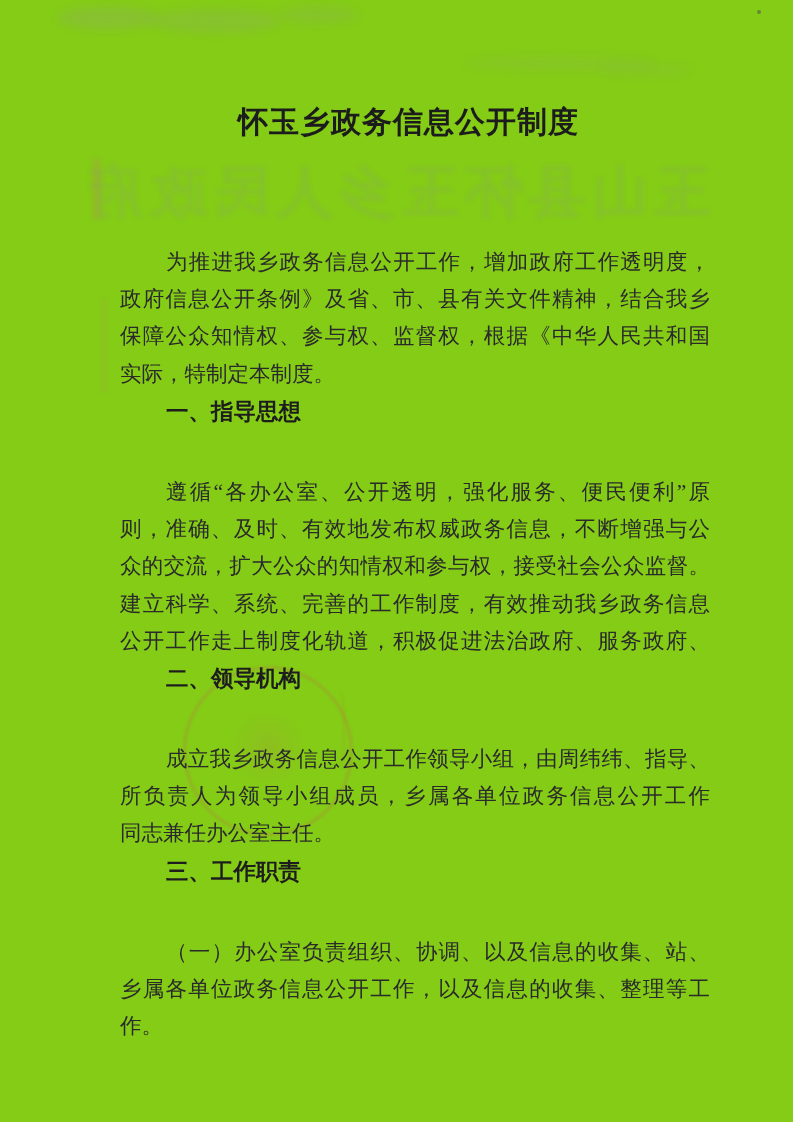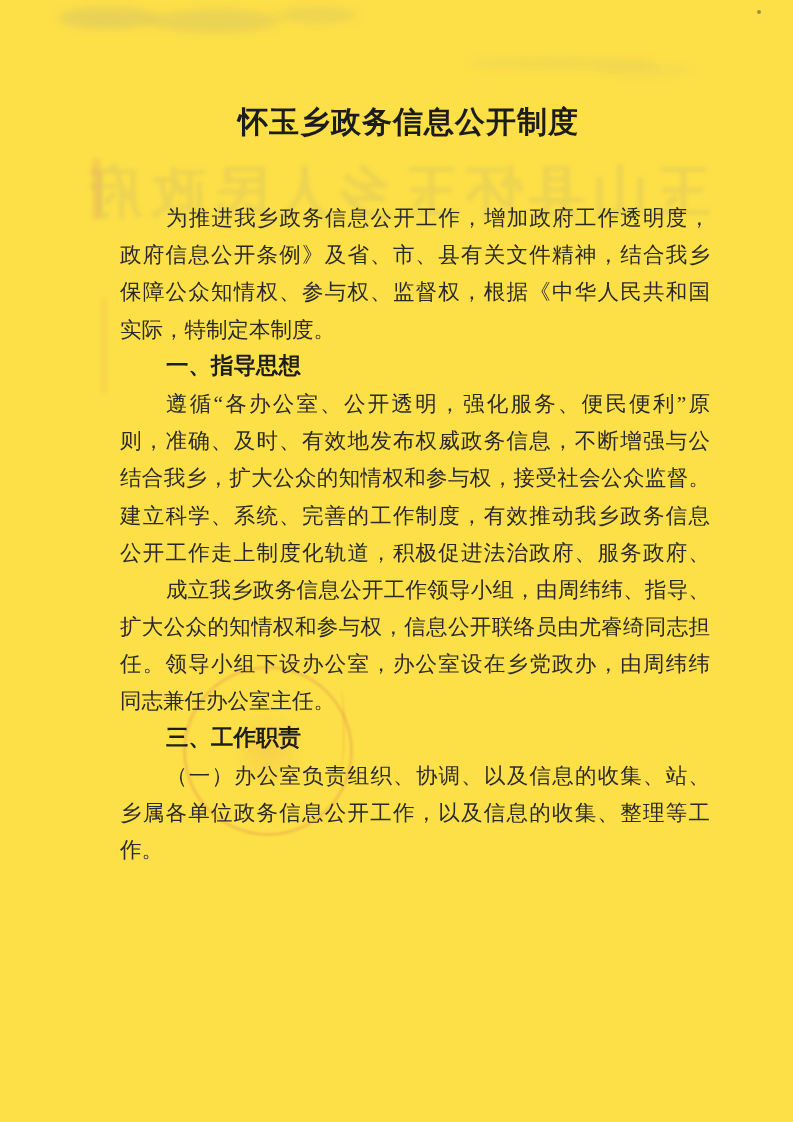--- a/index.html
+++ b/index.html
@@ -1,20 +1,20 @@
 <!DOCTYPE html>
 <html><head>
 <meta charset="utf-8">
 <style>
   html,body{margin:0;padding:0;background:#e9e9e9;}
   .page{
     position:relative;
     width:793px;height:1122px;
     margin:0 auto;
-    background:#fde047;
+    background:#84cc16;
     overflow:hidden;
     font-family:"Liberation Serif","DejaVu Serif",serif;
     color:#2a2a2a;
   }
   
   .smudge{position:absolute;border-radius:50%;filter:blur(5px);}
   .sm1{left:58px;top:7px;width:100px;height:22px;background:rgba(150,150,150,.20);}
   .sm2{left:150px;top:9px;width:130px;height:24px;background:rgba(150,150,150,.17);}
   .sm3{left:278px;top:6px;width:80px;height:18px;background:rgba(150,150,150,.14);}
   .sm4{left:465px;top:56px;width:190px;height:14px;background:rgba(160,160,160,.10);}
@@ -59,23 +59,23 @@
     font-size:21.5px;
     white-space:nowrap;
   }
   .j{
     white-space:normal;
     text-align:justify;
     text-align-last:justify;
     text-justify:inter-character;
     overflow:hidden;
   }
-  .i{padding-left:46px;}
+  .i{padding-left:46px;margin-top:44px;}
   .h{
-    font-family:Liberation Mono, monospace;
+    font-family:Liberation Sans, sans-serif;
     font-weight:bold;font-size:22.5px;color:#1d1d1d;
     padding-left:46px;
     text-align:right;text-align-last:left;
   }
 </style>
 </head>
 <body>
 
 <div class="page">
 
@@ -97,26 +97,26 @@
   <div class="doc-title">怀玉乡政务信息公开制度</div>
 
   <div class="body-block">
     <div class="ln i j">为推进我乡政务信息公开工作，增加政府工作透明度，</div>
     <div class="ln j">政府信息公开条例》及省、市、县有关文件精神，结合我乡</div>
     <div class="ln j">保障公众知情权、参与权、监督权，根据《中华人民共和国</div>
     <div class="ln">实际，特制定本制度。</div>
     <div class="ln h">一、指导思想</div>
     <div class="ln i j">遵循“各办公室、公开透明，强化服务、便民便利”原</div>
     <div class="ln j">则，准确、及时、有效地发布权威政务信息，不断增强与公</div>
-    <div class="ln j">结合我乡，扩大公众的知情权和参与权，接受社会公众监督。</div>
+    <div class="ln j">众的交流，扩大公众的知情权和参与权，接受社会公众监督。</div>
     <div class="ln j">建立科学、系统、完善的工作制度，有效推动我乡政务信息</div>
     <div class="ln j">公开工作走上制度化轨道，积极促进法治政府、服务政府、</div>
+    <div class="ln h">二、领导机构</div>
     <div class="ln i j">成立我乡政务信息公开工作领导小组，由周纬纬、指导、</div>
-    <div class="ln j">扩大公众的知情权和参与权，信息公开联络员由尤睿绮同志担</div>
-    <div class="ln j">任。领导小组下设办公室，办公室设在乡党政办，由周纬纬</div>
+    <div class="ln j">所负责人为领导小组成员，乡属各单位政务信息公开工作</div>
     <div class="ln">同志兼任办公室主任。</div>
     <div class="ln h">三、工作职责</div>
     <div class="ln i j">（一）办公室负责组织、协调、以及信息的收集、站、所、</div>
     <div class="ln j">乡属各单位政务信息公开工作，以及信息的收集、整理等工</div>
     <div class="ln">作。</div>
   </div>
 
 </div>
 
 </body></html>

